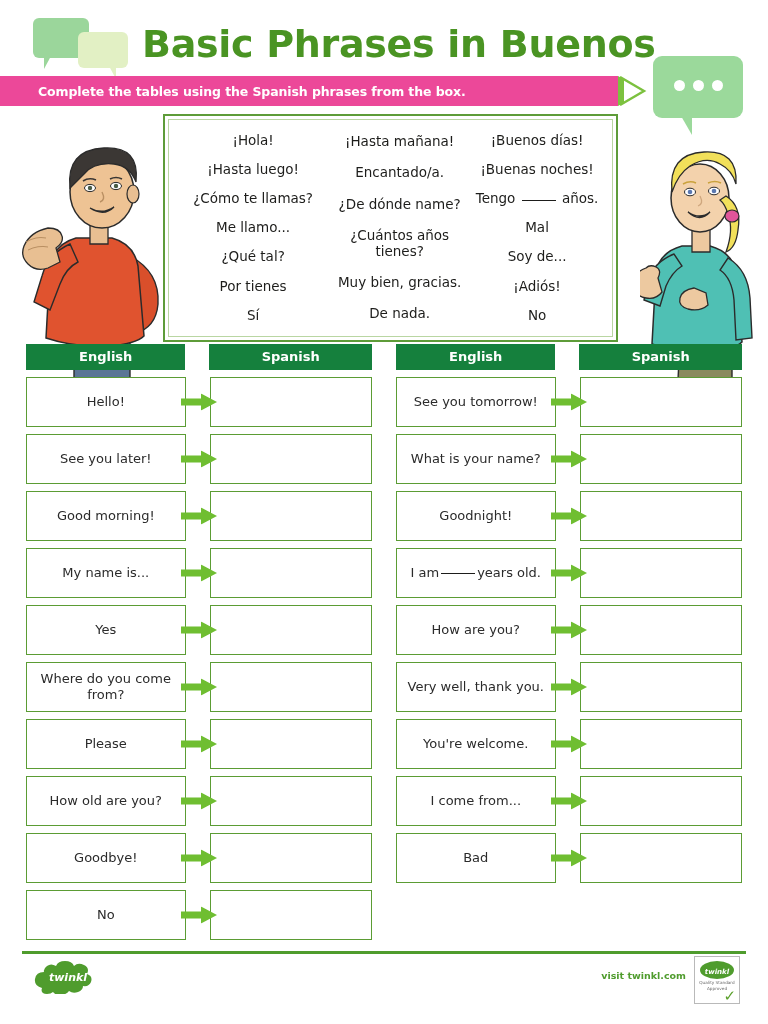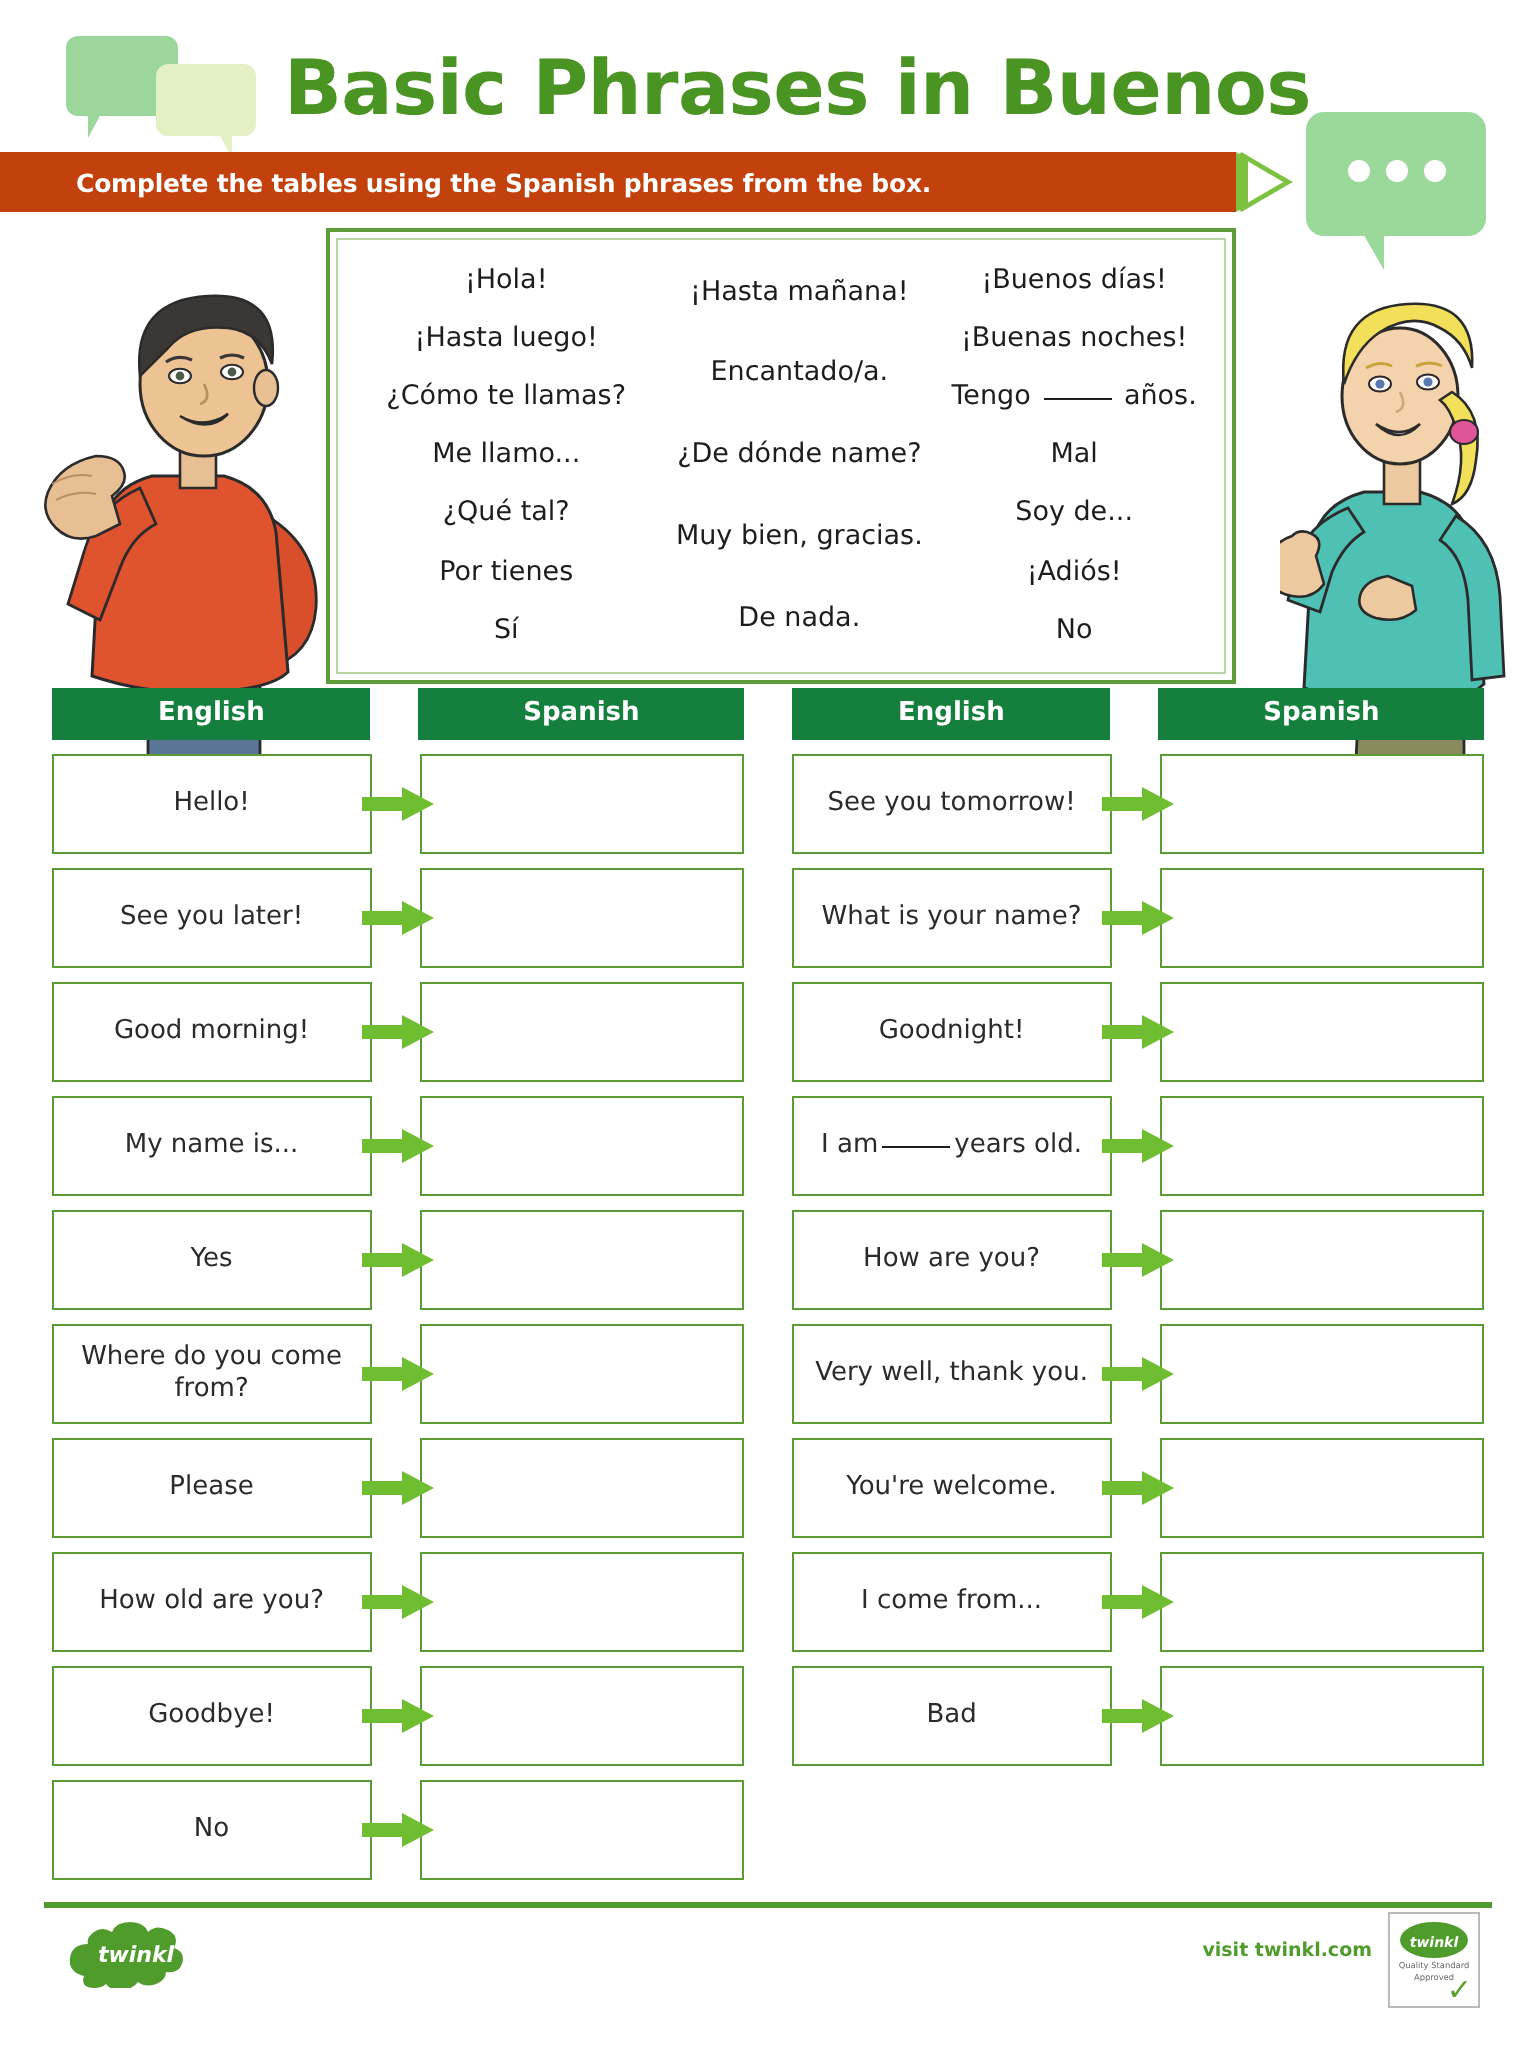--- a/index.html
+++ b/index.html
@@ -100,21 +100,21 @@
     background: #ffffff;
     margin: 0 4px;
   }
 
   .subtitle-bar {
     position: absolute;
     left: 0;
     top: 76px;
     width: 618px;
     height: 30px;
-    background: #c2410c;
+    background: #ec4899;
     display: flex;
     align-items: center;
   }
   .subtitle-bar .chev {
     position: absolute;
     left: 100%;
     top: 0;
     width: 0; height: 0;
     border-left: 26px solid #7cc13f;
     border-top: 15px solid transparent;
@@ -431,20 +431,21 @@
       <div class="phrase">¿Cómo te llamas?</div>
       <div class="phrase">Me llamo...</div>
       <div class="phrase">¿Qué tal?</div>
       <div class="phrase">Por tienes</div>
       <div class="phrase">Sí</div>
     </div>
     <div class="phrase-col col2">
       <div class="phrase">¡Hasta mañana!</div>
       <div class="phrase">Encantado/a.</div>
       <div class="phrase">¿De dónde name?</div>
+      <div class="phrase">¿Cuántos años tienes?</div>
       <div class="phrase">Muy bien, gracias.</div>
       <div class="phrase">De nada.</div>
     </div>
     <div class="phrase-col col3">
       <div class="phrase">¡Buenos días!</div>
       <div class="phrase">¡Buenas noches!</div>
       <div class="phrase">Tengo <span class="blank-line"></span> años.</div>
       <div class="phrase">Mal</div>
       <div class="phrase">Soy de...</div>
       <div class="phrase">¡Adiós!</div>

